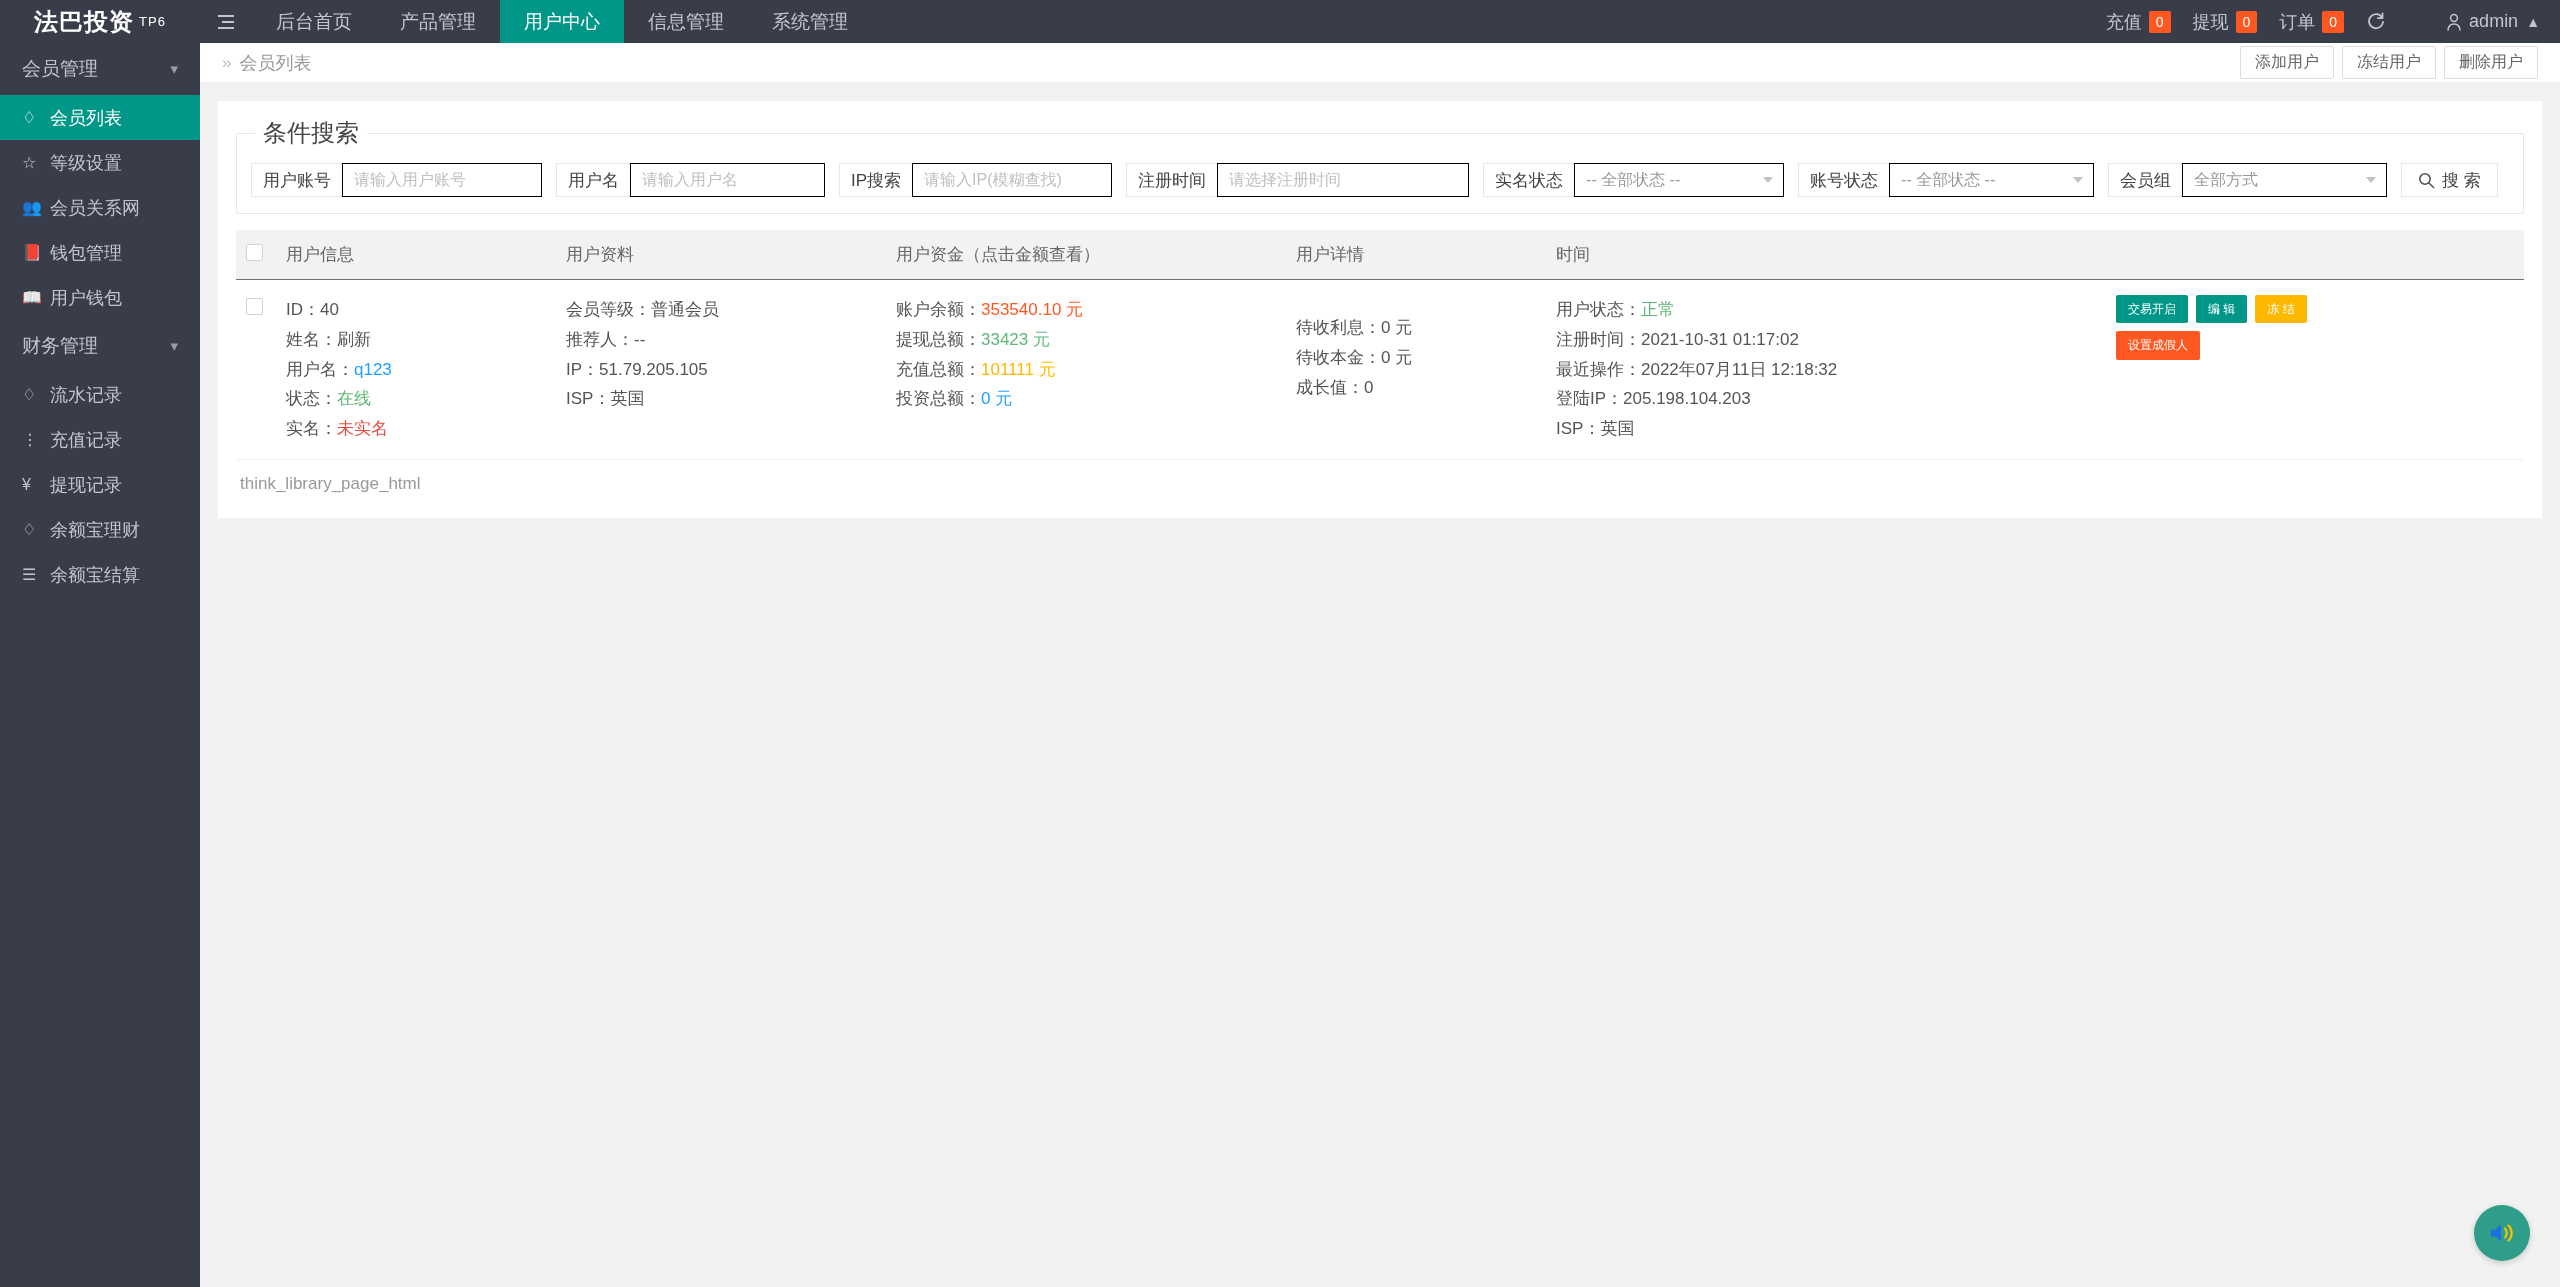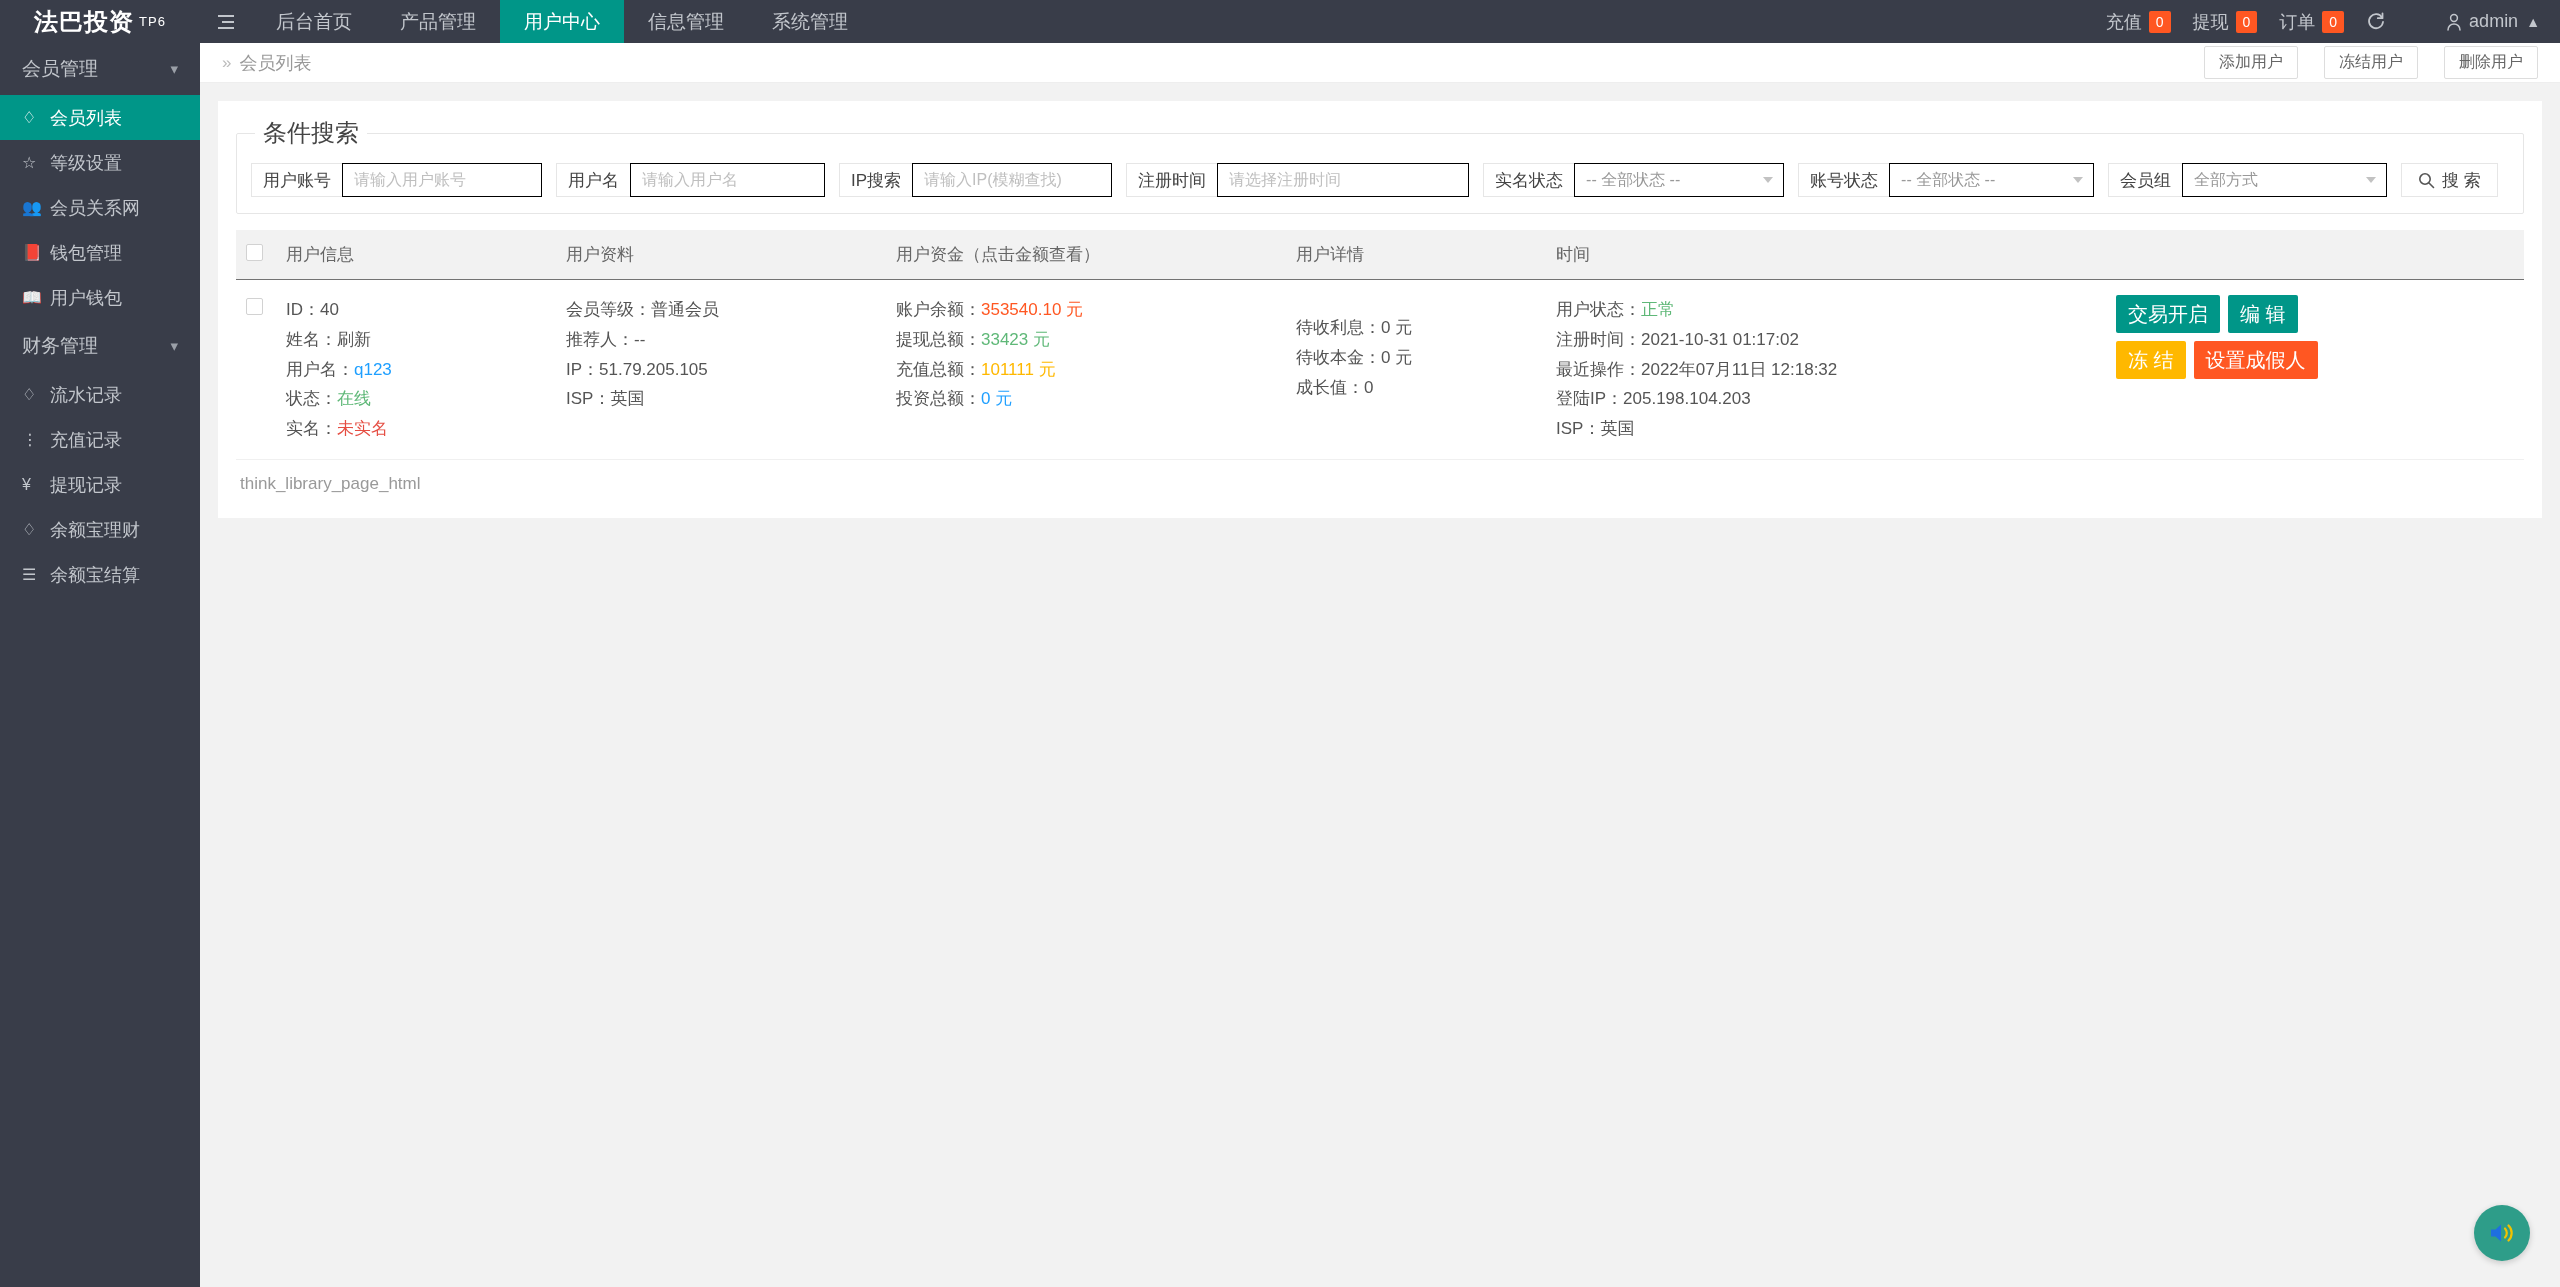--- a/index.html
+++ b/index.html
@@ -69,21 +69,21 @@
   .side-item.active { background: #009688; color: #fff; }
   .side-item.active .sicon { color: #fff; }
   
   .main { position: absolute; top: 43px; left: 200px; width: 2360px; height: 1244px; }
   .crumb-bar {
     height: 40px; background: #fff; border-bottom: 1px solid #eee;
     display: flex; align-items: center; padding: 0 22px; position: relative;
   }
   .crumb { color: #999; font-size: 18px; display: flex; align-items: center; }
   .crumb .arrow { margin-right: 8px; color: #bbb; font-size: 17px; }
-  .crumb-actions { margin-left: auto; display: flex; gap: 26px; }
+  .crumb-actions { margin-left: auto; display: flex; gap: 8px; }
   .btn-sm {
     border: 1px solid #ddd; background: #fff; color: #666; font-size: 16px;
     padding: 5px 14px; border-radius: 2px; cursor: pointer; line-height: 1.3;
     font-family: inherit;
   }
   .content-wrap { padding: 18px; }
   .card { background: #fff; padding: 16px 18px 22px 18px; }
   fieldset.search-box {
     border: 1px solid #e6e6e6; border-radius: 2px; margin: 0; padding: 6px 14px 16px 14px;
   }
@@ -130,21 +130,21 @@
   .kv { white-space: nowrap; }
   .k { color: #555; }
   .v-link { color: #1E9FFF; }
   .v-green { color: #5FB878; }
   .v-red { color: #FF5722; }
   .v-redtext { color: #e54d42; }
   .v-orange { color: #FFB800; }
   .v-blue { color: #1E9FFF; }
   .acts { display: flex; flex-wrap: wrap; gap: 8px; justify-content: flex-start; max-width: 230px; }
   .act {
-    border: none; color: #fff; font-size: 20px; padding: 7px 12px; border-radius: 2px;
+    border: none; color: #fff; font-size: 12px; padding: 7px 12px; border-radius: 2px;
     cursor: pointer; font-family: inherit; line-height: 1.2;
   }
   .act.teal { background: #009688; }
   .act.yellow { background: #FFB800; }
   .act.red { background: #FF5722; }
   .footer-note { color: #999; font-size: 17px; padding: 14px 4px 2px 4px; }
   
   .fab {
     position: absolute; right: 30px; bottom: 26px; width: 56px; height: 56px;
     border-radius: 50%; background: #2E9D89; display: flex; align-items: center;

